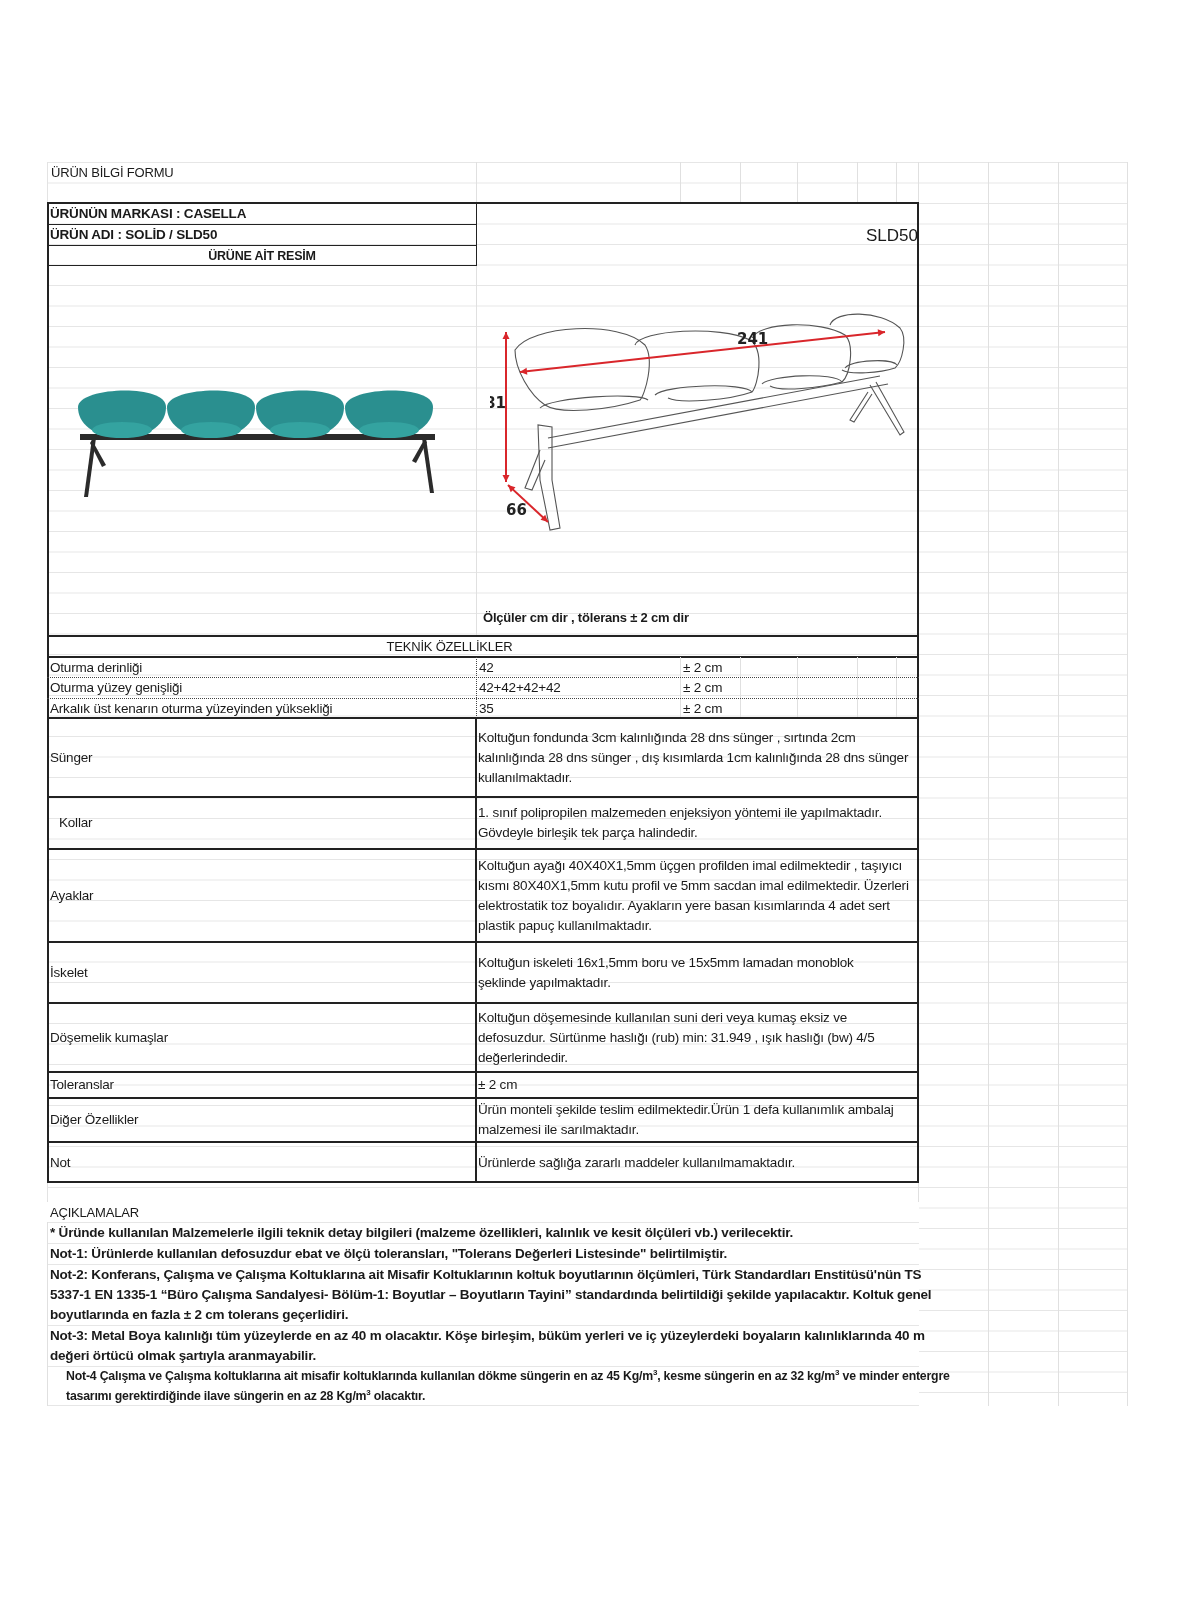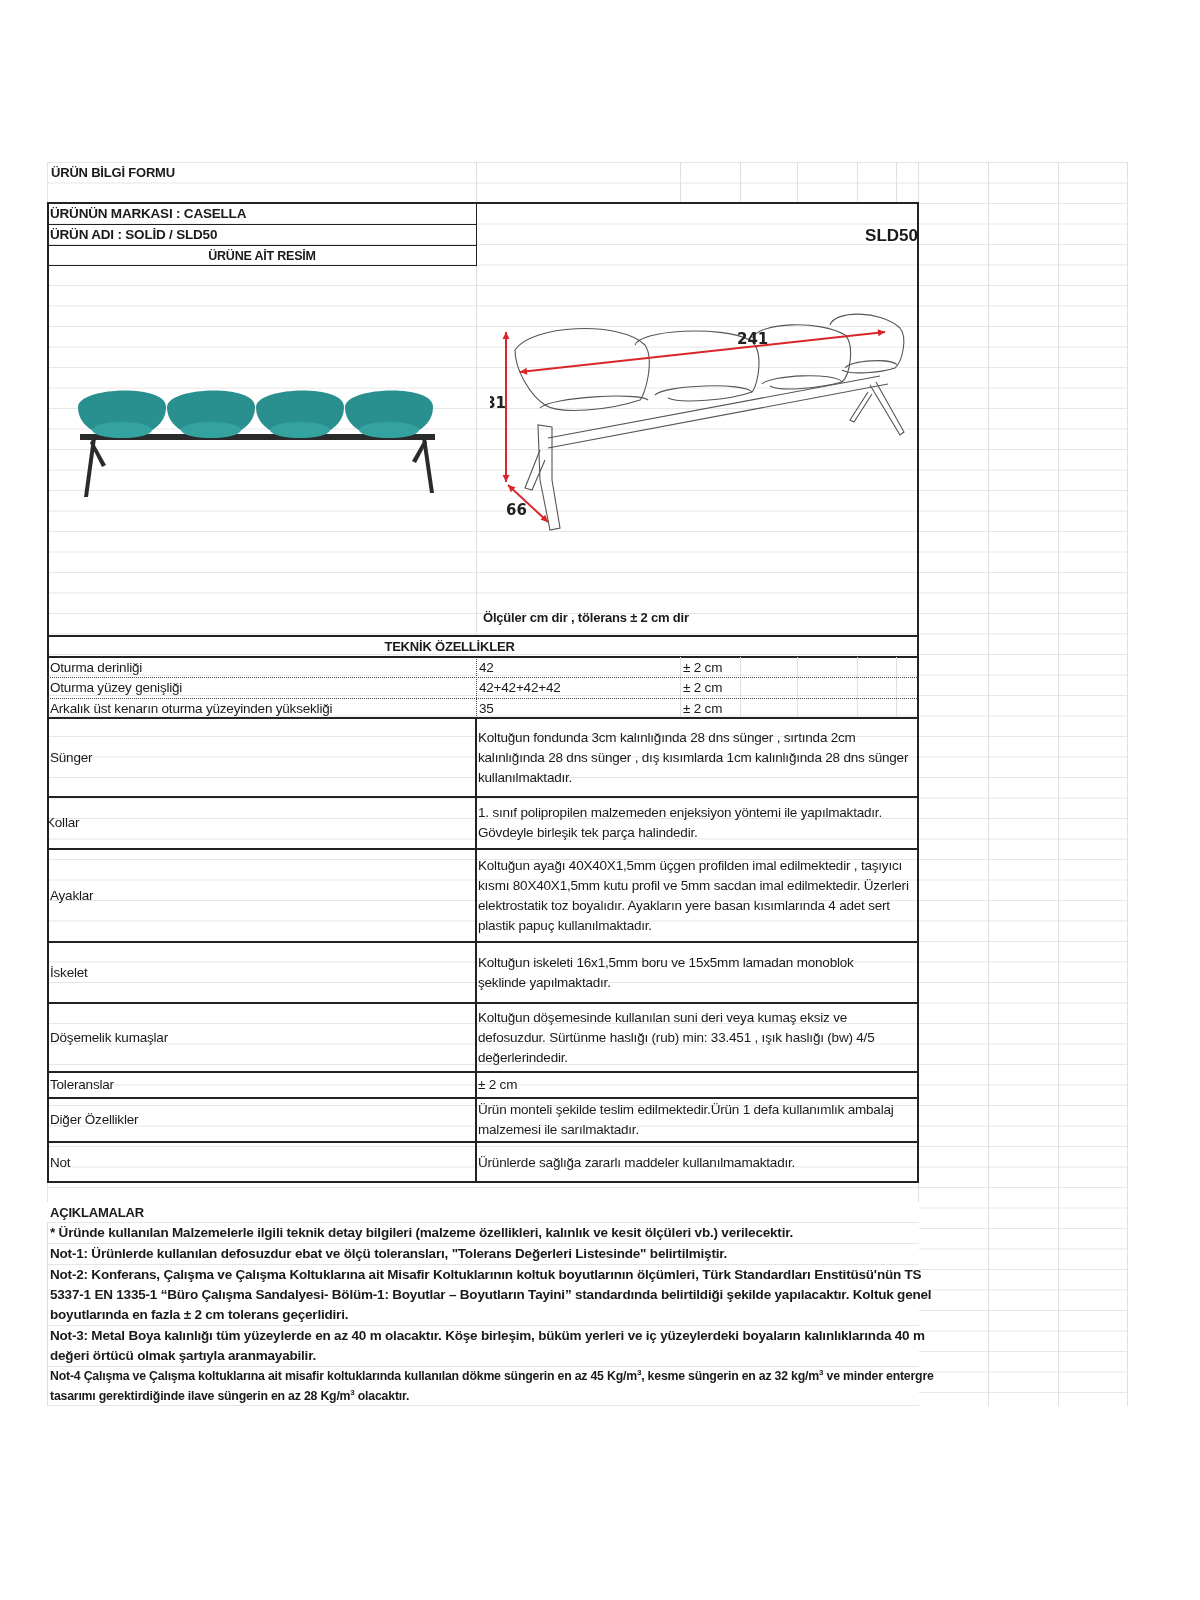--- a/index.html
+++ b/index.html
@@ -7,29 +7,29 @@
          font-family: "Liberation Sans", "DejaVu Sans", sans-serif; color: #1a1a1a; }
   .grid-bg { position: absolute; left: 47px; top: 162px; width: 1081px; height: 1244px;
              background-image:
                linear-gradient(to right, #e3e3e3 1px, transparent 1px),
                linear-gradient(to bottom, #e6e6e6 1px, transparent 1px);
              background-size: 100% 100%, 100% 20.5px; }
   .vline { position: absolute; width: 1px; background: #e0e0e0; }
   .hline { position: absolute; height: 1px; background: #e6e6e6; }
   .abs { position: absolute; }
   .txt { font-size: 13.5px; line-height: 20px; white-space: nowrap; letter-spacing: -0.2px; font-weight: bold; }
-  .bold { font-weight: bold; }
+  .bold { font-weight: normal; }
   .boxed { position: absolute; border: 1px solid #222; background: #fff; box-sizing: border-box; }
   .bline { position: absolute; height: 1.5px; background: #222; }
   .bvline { position: absolute; width: 1.5px; background: #222; }
   .dotline { position: absolute; height: 0; border-top: 1px dotted #444; }
   .cell { position: absolute; font-size: 13.5px; line-height: 20px; letter-spacing: -0.2px; }
   .wrap { white-space: normal; }
   sup { font-size: 8px; vertical-align: 5px; line-height: 0; }
-  .small { font-size: 12.3px; }
+  .small { font-size: 12.3px; margin-left: 16px; }
 </style>
 </head>
 <body>
 
 <div class="grid-bg"></div>
 <div class="vline" style="left:476px;top:162px;height:42px"></div>
 <div class="vline" style="left:680px;top:162px;height:42px"></div>
 <div class="vline" style="left:740px;top:162px;height:42px"></div>
 <div class="vline" style="left:797px;top:162px;height:42px"></div>
 <div class="vline" style="left:857px;top:162px;height:42px"></div>
@@ -163,34 +163,34 @@
 <div class="bline" style="left:47px;top:1071px;width:872px"></div>
 <div class="bline" style="left:47px;top:1097px;width:872px"></div>
 <div class="bline" style="left:47px;top:1141px;width:872px"></div>
 <div class="bline" style="left:47px;top:1181px;width:872px"></div>
 
 <div>
   <div class="cell" style="left:50px;top:748px">Sünger</div>
   <div class="cell wrap" style="left:478px;top:728px;width:432px">Koltuğun fondunda 3cm kalınlığında 28 dns sünger , sırtında 2cm kalınlığında 28 dns sünger , dış kısımlarda 1cm kalınlığında 28 dns sünger kullanılmaktadır.</div>
 </div>
 <div>
-  <div class="cell" style="left:46px;top:813px">Kollar</div>
+  <div class="cell" style="left:59px;top:813px">Kollar</div>
   <div class="cell wrap" style="left:478px;top:803px;width:438px"> 1. sınıf polipropilen malzemeden enjeksiyon yöntemi ile yapılmaktadır. Gövdeyle birleşik tek parça halindedir.</div>
 </div>
 <div>
   <div class="cell" style="left:50px;top:886px">Ayaklar</div>
   <div class="cell wrap" style="left:478px;top:856px;width:432px">Koltuğun ayağı 40X40X1,5mm üçgen profilden imal edilmektedir , taşıyıcı kısmı 80X40X1,5mm kutu profil ve 5mm sacdan imal edilmektedir. Üzerleri elektrostatik toz boyalıdır. Ayakların yere basan kısımlarında 4 adet sert plastik papuç kullanılmaktadır.</div>
 </div>
 <div>
   <div class="cell" style="left:50px;top:963px">İskelet</div>
   <div class="cell wrap" style="left:478px;top:953px;width:420px">Koltuğun iskeleti 16x1,5mm boru ve 15x5mm lamadan monoblok şeklinde yapılmaktadır.</div>
 </div>
 <div>
   <div class="cell" style="left:50px;top:1028px">Döşemelik kumaşlar</div>
-  <div class="cell wrap" style="left:478px;top:1008px;width:432px">Koltuğun döşemesinde kullanılan suni deri veya kumaş eksiz ve defosuzdur. Sürtünme haslığı (rub) min: 33.451 , ışık haslığı (bw) 4/5 değerlerindedir.</div>
+  <div class="cell wrap" style="left:478px;top:1008px;width:432px">Koltuğun döşemesinde kullanılan suni deri veya kumaş eksiz ve defosuzdur. Sürtünme haslığı (rub) min: 31.949 , ışık haslığı (bw) 4/5 değerlerindedir.</div>
 </div>
 <div>
   <div class="cell" style="left:50px;top:1075px">Toleranslar</div>
   <div class="cell" style="left:478px;top:1075px">± 2 cm</div>
 </div>
 <div>
   <div class="cell" style="left:50px;top:1110px">Diğer Özellikler</div>
   <div class="cell wrap" style="left:478px;top:1100px;width:420px">Ürün monteli şekilde teslim edilmektedir.Ürün 1 defa kullanımlık ambalaj malzemesi ile sarılmaktadır.</div>
 </div>
 <div>

